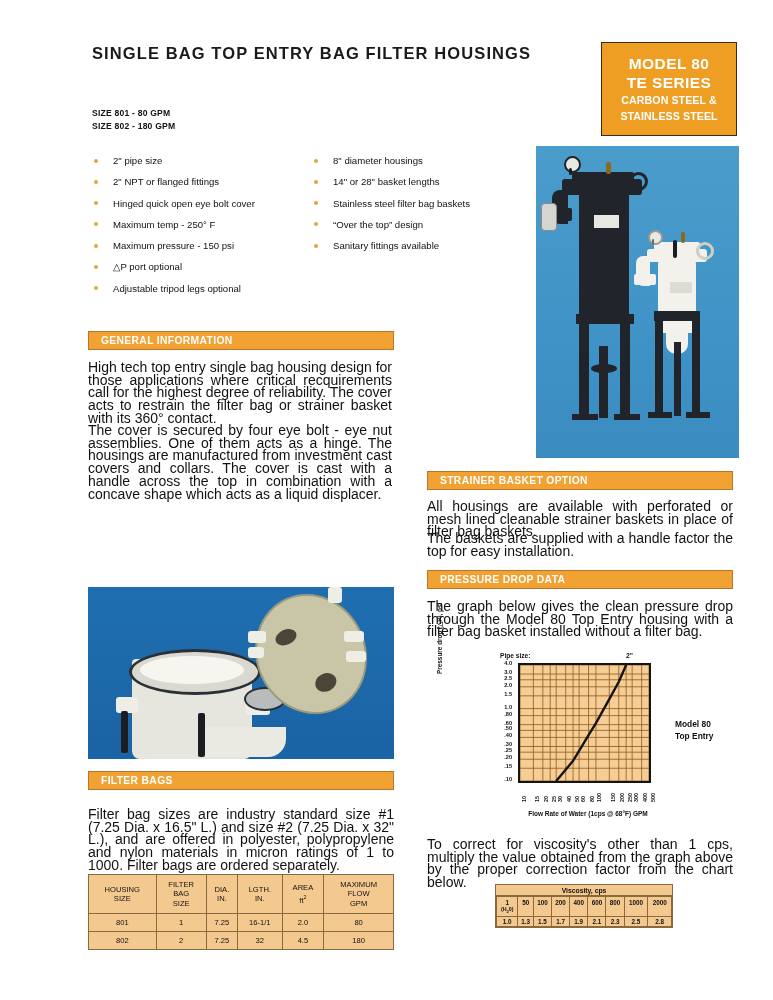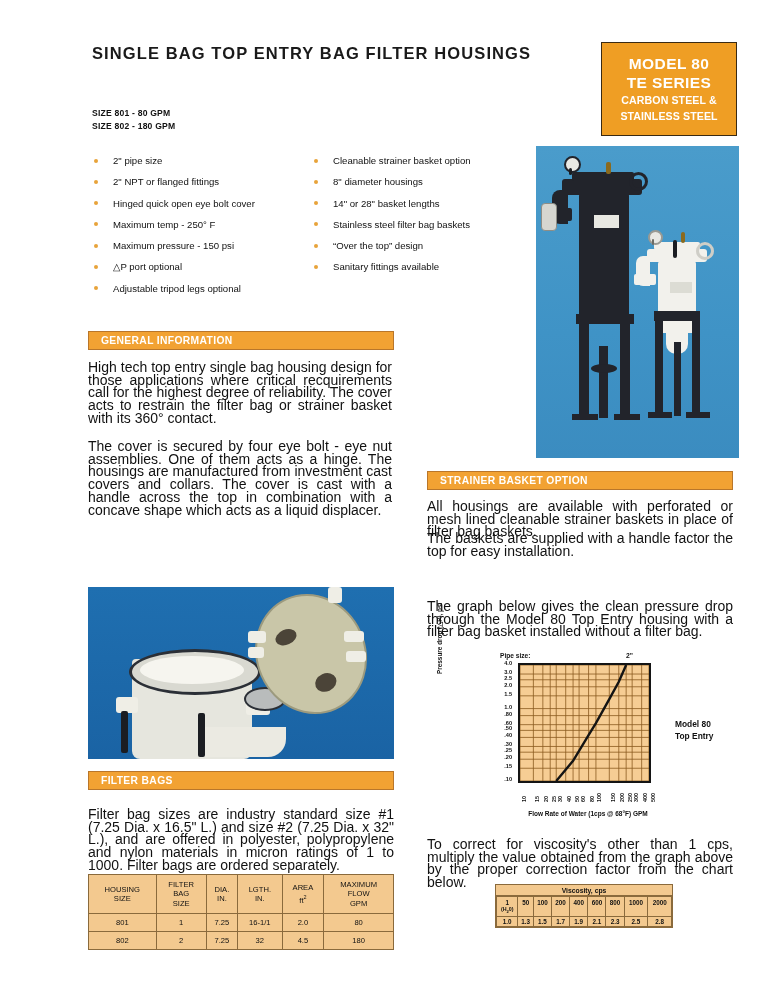--- a/index.html
+++ b/index.html
@@ -175,21 +175,20 @@
     <div class="fcol left">
       <div class="fitem"><span class="dot"></span><span>2" pipe size</span></div>
       <div class="fitem"><span class="dot"></span><span>2" NPT or flanged fittings</span></div>
       <div class="fitem"><span class="dot"></span><span>Hinged quick open eye bolt cover</span></div>
       <div class="fitem"><span class="dot"></span><span>Maximum temp - 250° F</span></div>
       <div class="fitem"><span class="dot"></span><span>Maximum pressure - 150 psi</span></div>
       <div class="fitem"><span class="dot"></span><span>△P port optional</span></div>
       <div class="fitem"><span class="dot"></span><span>Adjustable tripod legs optional</span></div>
     </div>
     <div class="fcol right">
-      <div class="fitem"><span class="dot"></span><span>Cleanable strainer basket  option</span></div>
       <div class="fitem"><span class="dot"></span><span>8" diameter housings</span></div>
       <div class="fitem"><span class="dot"></span><span>14" or 28" basket lengths</span></div>
       <div class="fitem"><span class="dot"></span><span>Stainless steel filter bag baskets</span></div>
       <div class="fitem"><span class="dot"></span><span>“Over the top” design</span></div>
       <div class="fitem"><span class="dot"></span><span>Sanitary fittings available</span></div>
     </div>
   </div>
 
   <div class="photo photo-main">
 
@@ -234,21 +233,21 @@
       <div class="v-leg" style="left:138px;top:196px;width:7px;height:74px;"></div>
       <div class="v-leg" style="left:112px;top:266px;width:24px;height:6px;"></div>
       <div class="v-leg" style="left:150px;top:266px;width:24px;height:6px;"></div>
     </div>
   </div>
 
   <div class="bar" style="left:65px;top:331px;width:306px;">
     <span>GENERAL INFORMATION</span>
   </div>
   <div class="para" style="left:65px;top:361px;width:304px;">High tech top entry single bag housing design for those applications where critical recquirements call for the highest degree of reliability.  The cover acts to restrain the filter bag or strainer basket with its 360° contact.</div>
-  <div class="para" style="left:65px;top:440px;width:304px;">The cover is secured by four eye bolt - eye nut assemblies.  One of them acts as a hinge.  The housings are manufactured from investment cast covers and collars.  The cover is cast with a handle across the top in combination with a concave shape which acts as a liquid displacer.</div>
+  <div class="para" style="left:65px;top:424px;width:304px;">The cover is secured by four eye bolt - eye nut assemblies.  One of them acts as a hinge.  The housings are manufactured from investment cast covers and collars.  The cover is cast with a handle across the top in combination with a concave shape which acts as a liquid displacer.</div>
 
   <div class="photo photo-open">
     <div class="pot" style="left:44px;top:72px;width:120px;height:100px;"></div>
     <div class="pot-rim" style="left:41px;top:62px;width:126px;height:40px;"></div>
     <div class="pot-inner" style="left:52px;top:69px;width:104px;height:28px;"></div>
     <div class="lug" style="left:28px;top:110px;width:22px;height:16px;"></div>
     <div class="lug" style="left:158px;top:112px;width:24px;height:16px;"></div>
     <div class="pot-rim" style="left:156px;top:100px;width:38px;height:20px;border-width:2px;background:#b9bcbc;"></div>
     <div class="pipe" style="left:112px;top:140px;width:86px;height:30px;border-radius:0 0 18px 0;"></div>
     <div class="bolt" style="left:33px;top:124px;width:7px;height:42px;"></div>
@@ -263,20 +262,23 @@
     <div class="lug" style="left:258px;top:64px;width:20px;height:11px;"></div>
     <div class="lug" style="left:240px;top:0px;width:14px;height:16px;"></div>
   </div>
 
   <div class="bar" style="left:404px;top:471px;width:306px;">
     <span>STRAINER BASKET OPTION</span>
   </div>
   <div class="para" style="left:404px;top:500px;width:306px;">All housings are available with perforated or mesh lined cleanable strainer baskets in place of filter bag baskets.</div>
   <div class="para" style="left:404px;top:532px;width:306px;">The baskets are supplied with a handle factor the top for easy installation.</div>
 
+  <div class="bar" style="left:404px;top:570px;width:306px;">
+    <span>PRESSURE DROP DATA</span>
+  </div>
   <div class="para" style="left:404px;top:600px;width:306px;">The graph below gives the clean pressure drop through the Model 80 Top Entry housing with a filter bag basket installed without a filter bag.</div>
 
   <div class="chart-area">
     <div class="chart-piperow">
       <div class="chart-pipelabel">Pipe size:</div>
       <div class="chart-pipeval">2"</div>
     </div>
 
     <div class="ylab">Pressure drop (△P), psi</div>
     <div class="ytickbox" style="top: 0px; left: 20px; height: 138px;">

